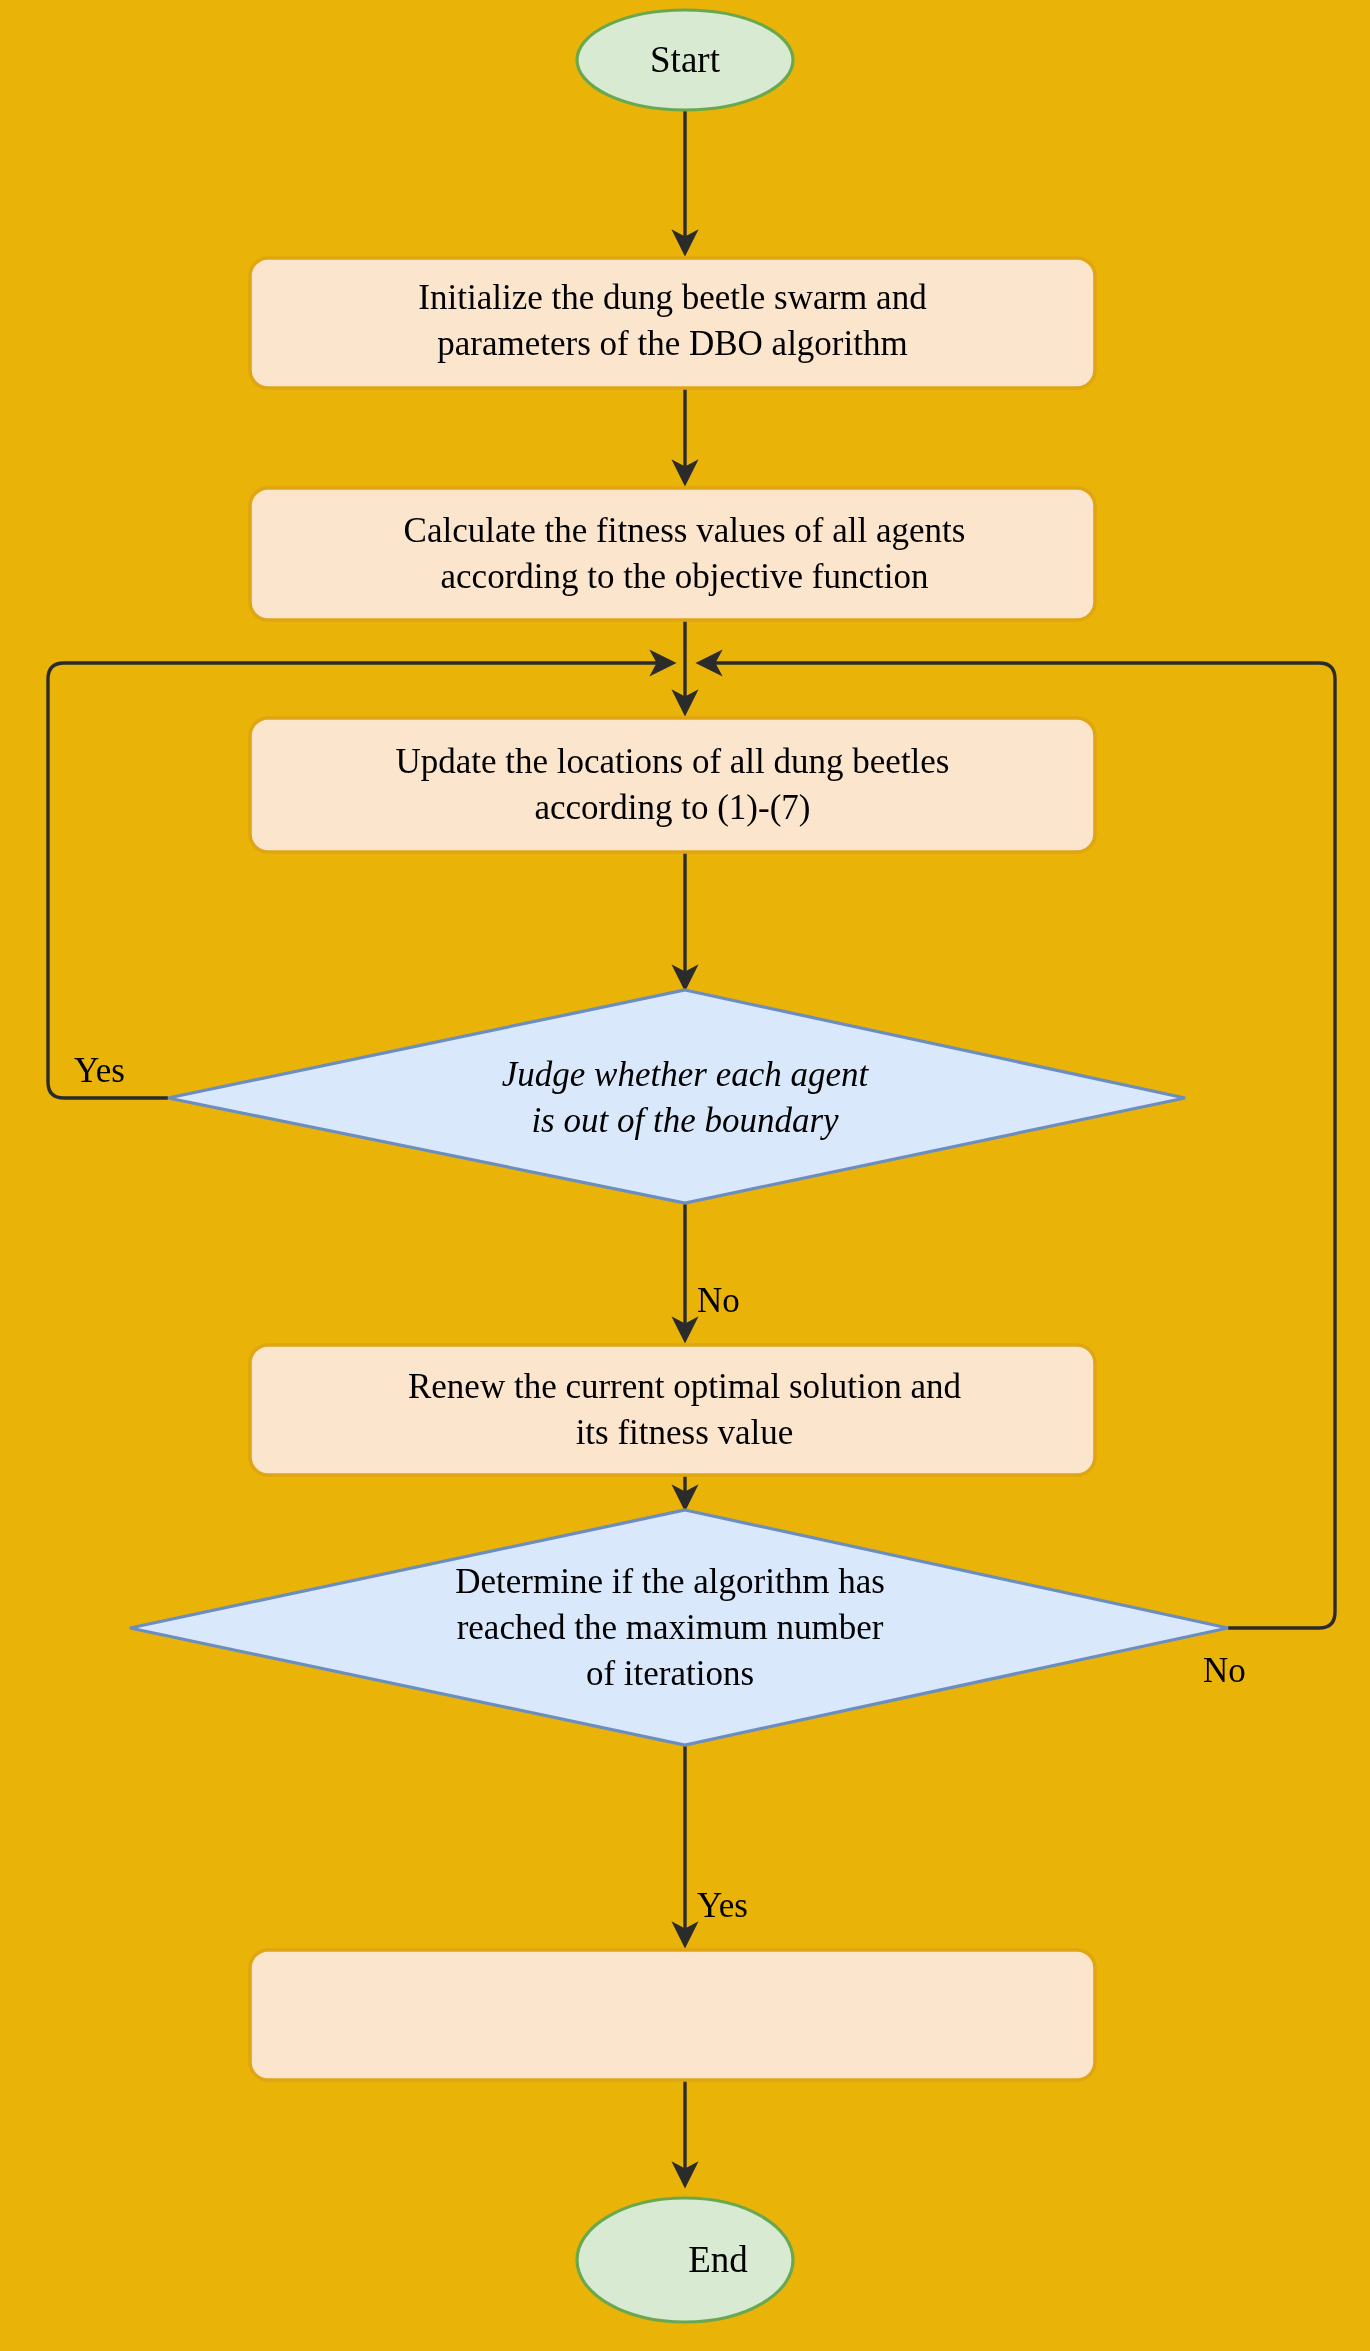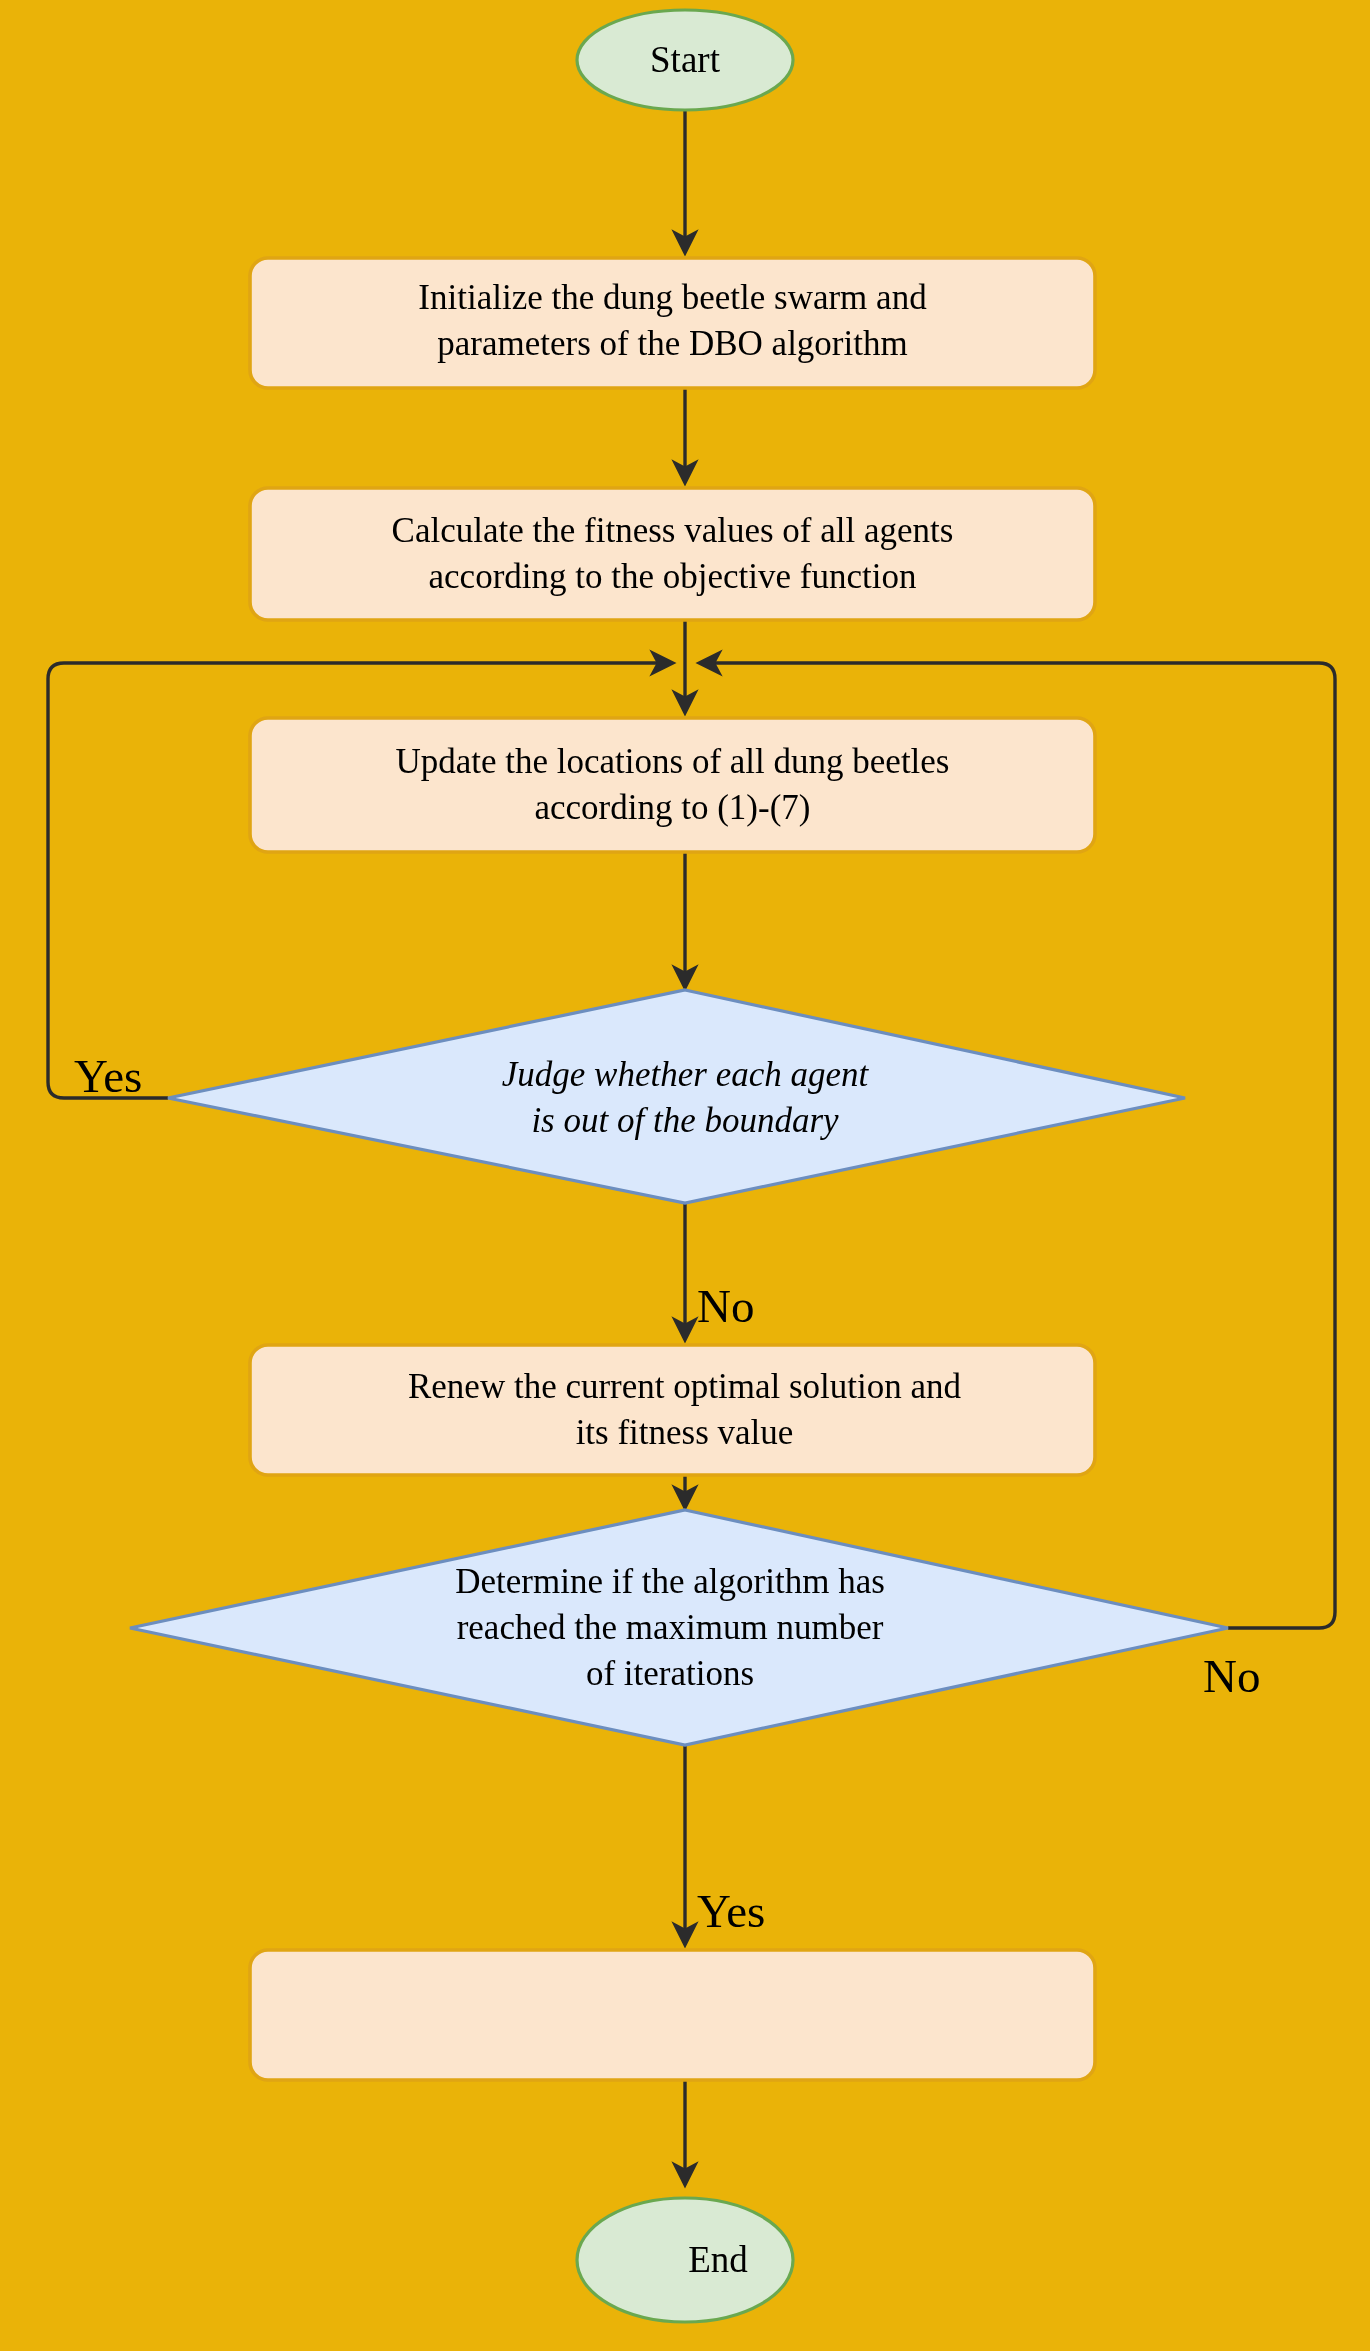--- a/index.html
+++ b/index.html
@@ -40,21 +40,21 @@
   .process-label {
     font-size: 35px;
   }
   .decision-label {
     font-size: 35px;
   }
   .edge-label {
     position: absolute;
     color: #000000;
     font-family: "Liberation Serif", "DejaVu Serif", serif;
-    font-size: 47px;
+    font-size: 35px;
     line-height: 1;
     white-space: nowrap;
   }
 </style>
 </head>
 <body>
 
 <div id="canvas">
 
   <svg id="flow-svg" viewBox="0 0 1370 2351" xmlns="http://www.w3.org/2000/svg">
@@ -104,21 +104,21 @@
     <rect x="250" y="1950" width="845" height="130" rx="18" ry="18" fill="#FCE5CD" stroke="#E0A513" stroke-width="3.6"></rect>
 
     <ellipse cx="685" cy="2260" rx="108" ry="62" fill="#D9EAD3" stroke="#6AA84F" stroke-width="3.2"></ellipse>
   </svg>
 
   <div class="node-label terminal-label" style="left:577px; top:10px; width:216px; height:100px;">Start</div>
 
   <div class="node-label process-label" style="left:262px; top:258px; width:821px; height:126px;">Initialize the dung beetle swarm and
 parameters of the DBO algorithm</div>
 
-  <div class="node-label process-label" style="left:262px; top:488px; width:821px; height:132px;">Calculate the fitness values of all agents
+  <div class="node-label process-label" style="left:274px; top:488px; width:821px; height:132px;">Calculate the fitness values of all agents
 according to the objective function</div>
 
   <div class="node-label process-label" style="left:262px; top:718px; width:821px; height:134px;">Update the locations of all dung beetles
 according to (1)-(7)</div>
 
   <div class="node-label decision-label" style="left:385px; top:1022px; width:600px; height:152px;font-style:italic;">Judge whether each agent
 is out of the boundary</div>
 
   <div class="node-label process-label" style="left:274px; top:1345px; width:821px; height:130px;">Renew the current optimal solution and
 its fitness value</div>

